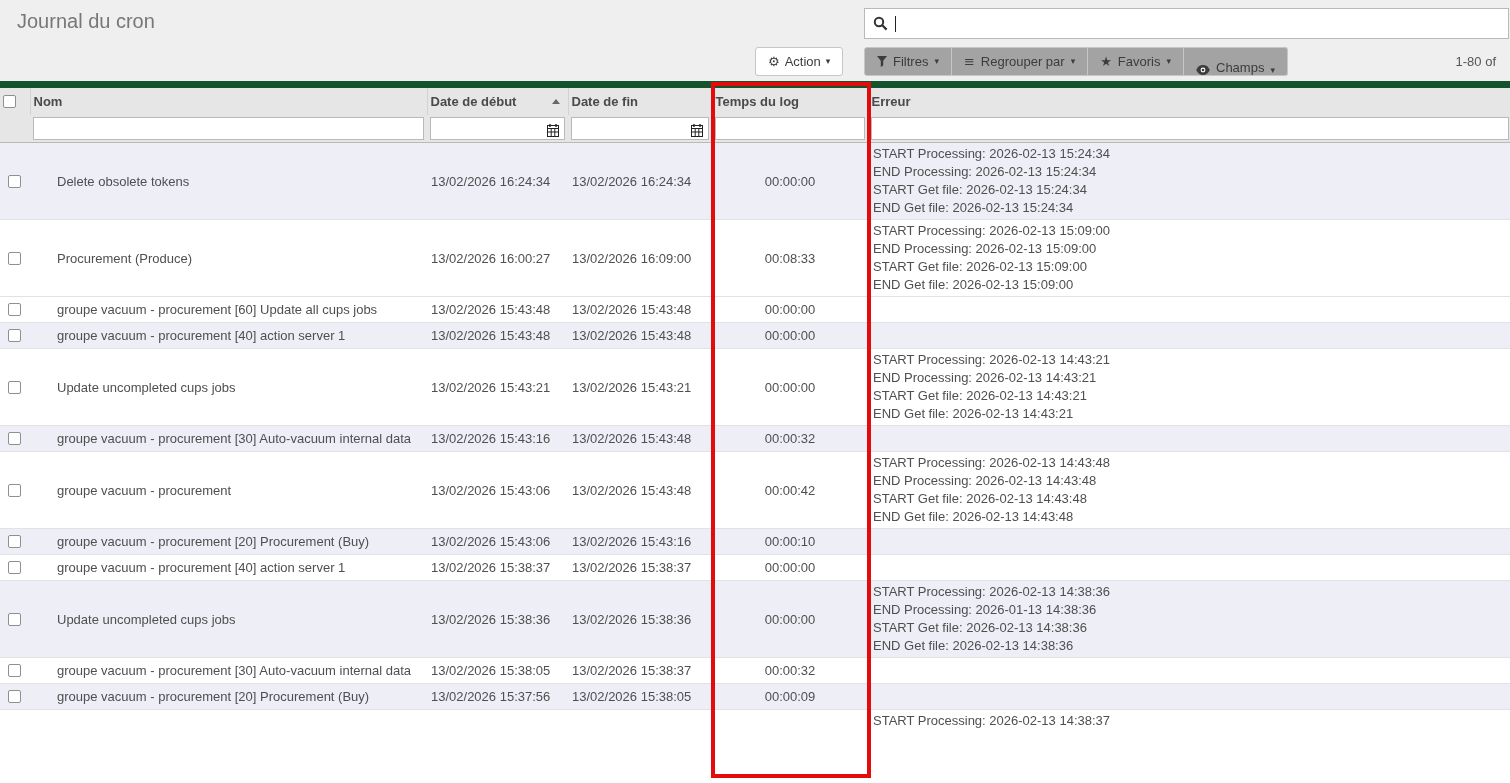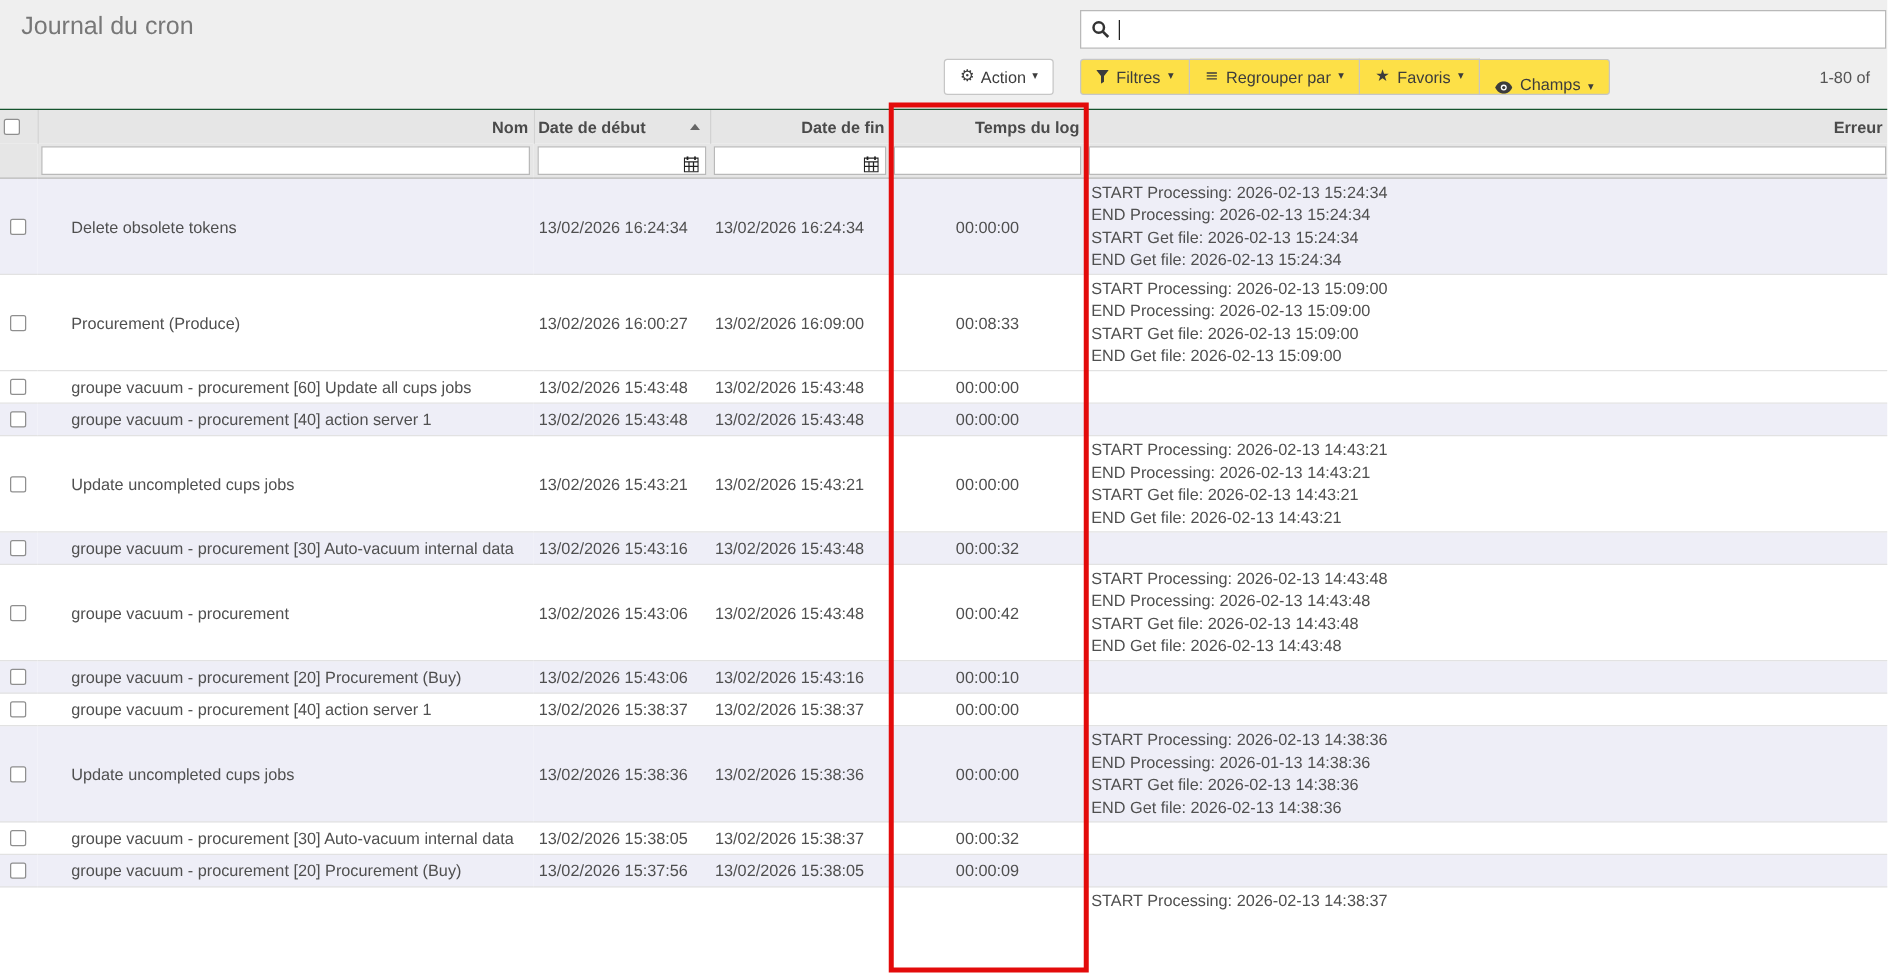--- a/index.html
+++ b/index.html
@@ -6,58 +6,58 @@
   html, body {
     width:1510px; height:783px; overflow:hidden;
     background:#fff;
     font-family:"Liberation Sans","DejaVu Sans",sans-serif;
   }
   .page { position:relative; width:1510px; height:783px; }
 
   
   .control-panel {
     position:relative; width:100%; height:88px;
-    background:#efefef; border-bottom:1px solid #14532d;
+    background:#efefef; border-bottom:7px solid #14532d;
   }
   .page-title { position:absolute; left:17px; top:10px; font-size:20px; color:#777; }
 
   .search-box {
     position:absolute; left:864px; right:1px; top:8px; height:31px;
     background:#fff; border:1px solid #b9b9b9;
     display:flex; align-items:center; padding:0 8px;
   }
   .search-caret { width:1px; height:16px; background:#222; margin-left:7px; }
   .search-input { flex:1; border:none; outline:none; background:transparent; font-size:14px; margin-left:3px; color:#333; }
 
   .action-btn {
     position:absolute; left:755px; top:47px; height:29px;
     background:#fff; border:1px solid #c6c6c6; border-radius:3px;
     font-size:13px; color:#3c3c3c; padding:0 12px;
     display:flex; align-items:center; gap:5px; cursor:pointer;
     font-family:inherit;
   }
   .btn-group { position:absolute; left:864px; top:47px; height:29px; display:flex; }
   .btn-group button {
-    height:29px; background:#fde047; border:1px solid #c6c6c6; border-left-width:0;
+    height:29px; background:#a3a3a3; border:1px solid #c6c6c6; border-left-width:0;
     font-size:13px; color:#3c3c3c; padding:0 12px;
     display:flex; align-items:center; gap:6px; cursor:pointer;
     font-family:inherit;
   }
   .btn-group button:first-child { border-left-width:1px; border-radius:3px 0 0 3px; }
   .btn-group button:last-child { border-radius:0 3px 3px 0;align-items:flex-end; }
   .glyph { font-family:"DejaVu Sans",sans-serif; font-size:13px; line-height:1; color:#3c3c3c; }
   .caret { font-family:"DejaVu Sans",sans-serif; font-size:9px; line-height:1; color:#3c3c3c; }
   .pager { position:absolute; right:14px; top:47px; height:29px; line-height:29px; font-size:13px; color:#555; white-space:nowrap; }
 
   
   table.list { width:1510px; table-layout:fixed; border-collapse:collapse; }
   thead tr { background:#e6e6e6; }
   tr.head-row th {
     height:27px; font-size:13px; font-weight:bold; color:#4a4a4a;
-    text-align:right; vertical-align:middle; padding:0 4px 0 3px;
+    text-align:left; vertical-align:middle; padding:0 4px 0 3px;
   }
   tr.head-row th + th { border-left:1px solid #d2d2d2; }
   .th-flex { display:flex; align-items:center; justify-content:space-between; }
   .sort-asc {
     width:0; height:0; margin-right:4px;
     border-left:4px solid transparent; border-right:4px solid transparent;
     border-bottom:5px solid #666;
   }
   tr.filter-row td { height:27px; padding:2px 3px; border-bottom:1px solid #b9b9b9; vertical-align:middle; }
   tr.filter-row td.f-err { padding:2px 1px 2px 3px; }

